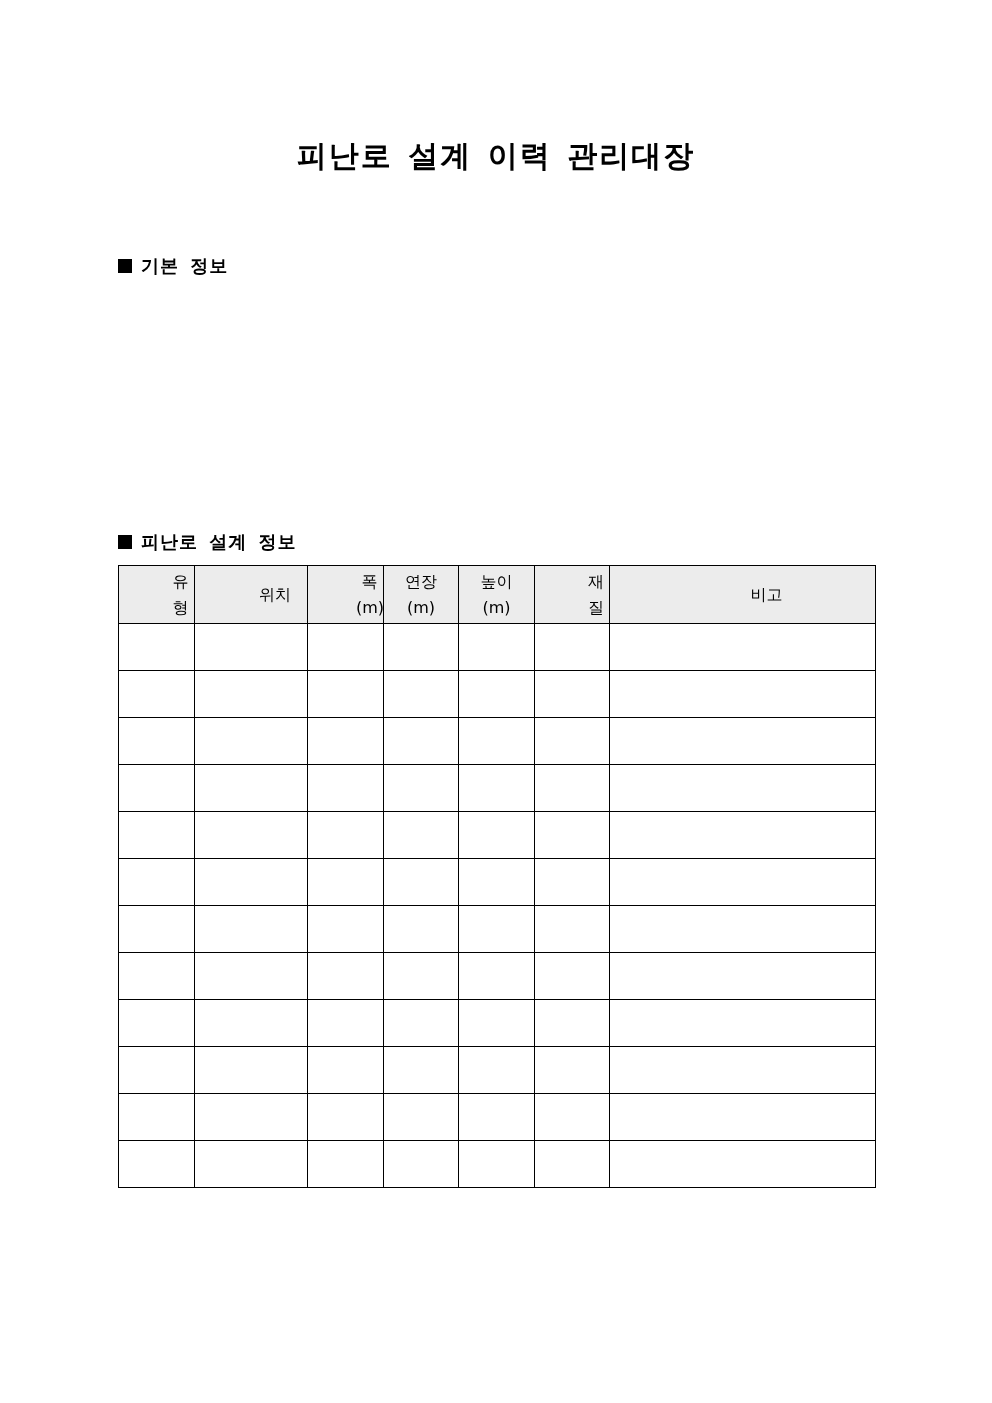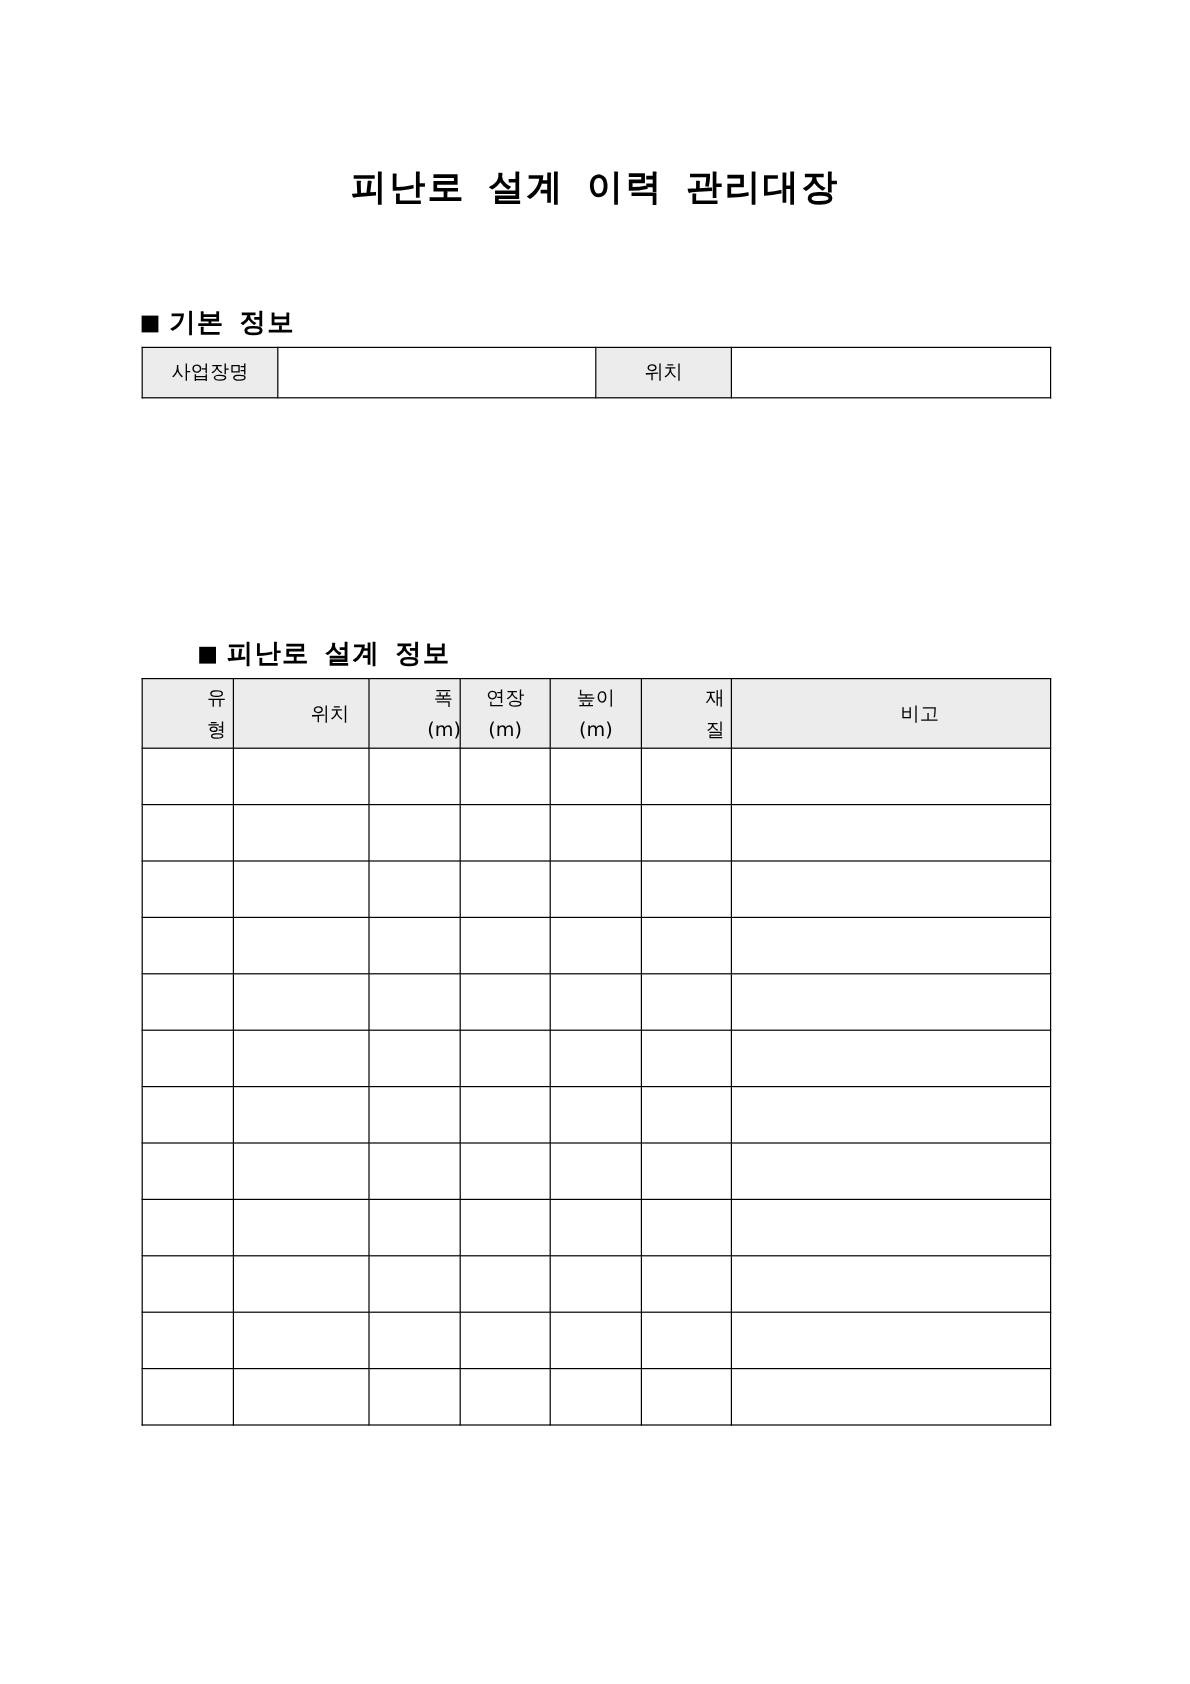--- a/index.html
+++ b/index.html
@@ -1,18 +1,18 @@
 <!DOCTYPE html>
 <html><head>
 <meta charset="utf-8">
 <style>
   html, body { margin:0; padding:0; background:#ffffff; }
   body { width:992px; height:1403px; position:relative; font-family:"DejaVu Sans", sans-serif; color:#000; }
-  .title { position:absolute; top:136px; left:0; width:992px; text-align:center; font-size:30px; font-weight:bold; letter-spacing:2px; word-spacing:6px; }
-  .section { position:absolute; left:118px; font-size:22px; font-weight:bold; letter-spacing:1px; word-spacing:4px; }
+  .title { position:absolute; top:136px; left:0; width:992px; text-align:center; font-size:30px; font-weight:bold; letter-spacing:2px; word-spacing:6px;font-family:Liberation Serif, serif; }
+  .section { position:absolute; left:118px; font-size:18px; font-weight:bold; letter-spacing:1px; word-spacing:4px; }
   .section .sq { display:inline-block; width:14px; height:14px; background:#000; margin-right:9px; vertical-align:-1px; }
   table { position:absolute; left:118px; border-collapse:collapse; table-layout:fixed; width:757px; }
   td { border:1.3px solid #000; padding:0; text-align:center; vertical-align:middle; font-size:16px; }
   td.lbl { background:#ececec; word-spacing:6px; }
   #t1 { top:289px; }
   #t1 td { height:41px; }
   #t2 { top:565px; }
   #t2 td.hd { background:#ececec; height:57px; line-height:26px;padding-left:48px; }
   #t2 td.cell { height:46px; }
 </style>
@@ -26,30 +26,24 @@
 </div>
 
 <table id="t1">
   <colgroup>
       <col style="width:113px">
       <col style="width:265px">
       <col style="width:113px">
       <col style="width:266px">
     </colgroup>
   <tbody id="t1body">
-      <tr>
-        <td class="lbl">사업장명</td>
-        <td class="val"></td>
-        <td class="lbl">위치</td>
-        <td class="val"></td>
-      </tr>
     </tbody>
 </table>
 
-<div class="section" style="top:530px;margin-left:48px;">
+<div class="section" style="top:530px;">
   <span class="sq"></span><span>피난로 설계 정보</span>
 </div>
 
 <table id="t2">
   <colgroup>
     <col style="width:76px">
       <col style="width:113px">
       <col style="width:76px">
       <col style="width:75px">
       <col style="width:76px">

